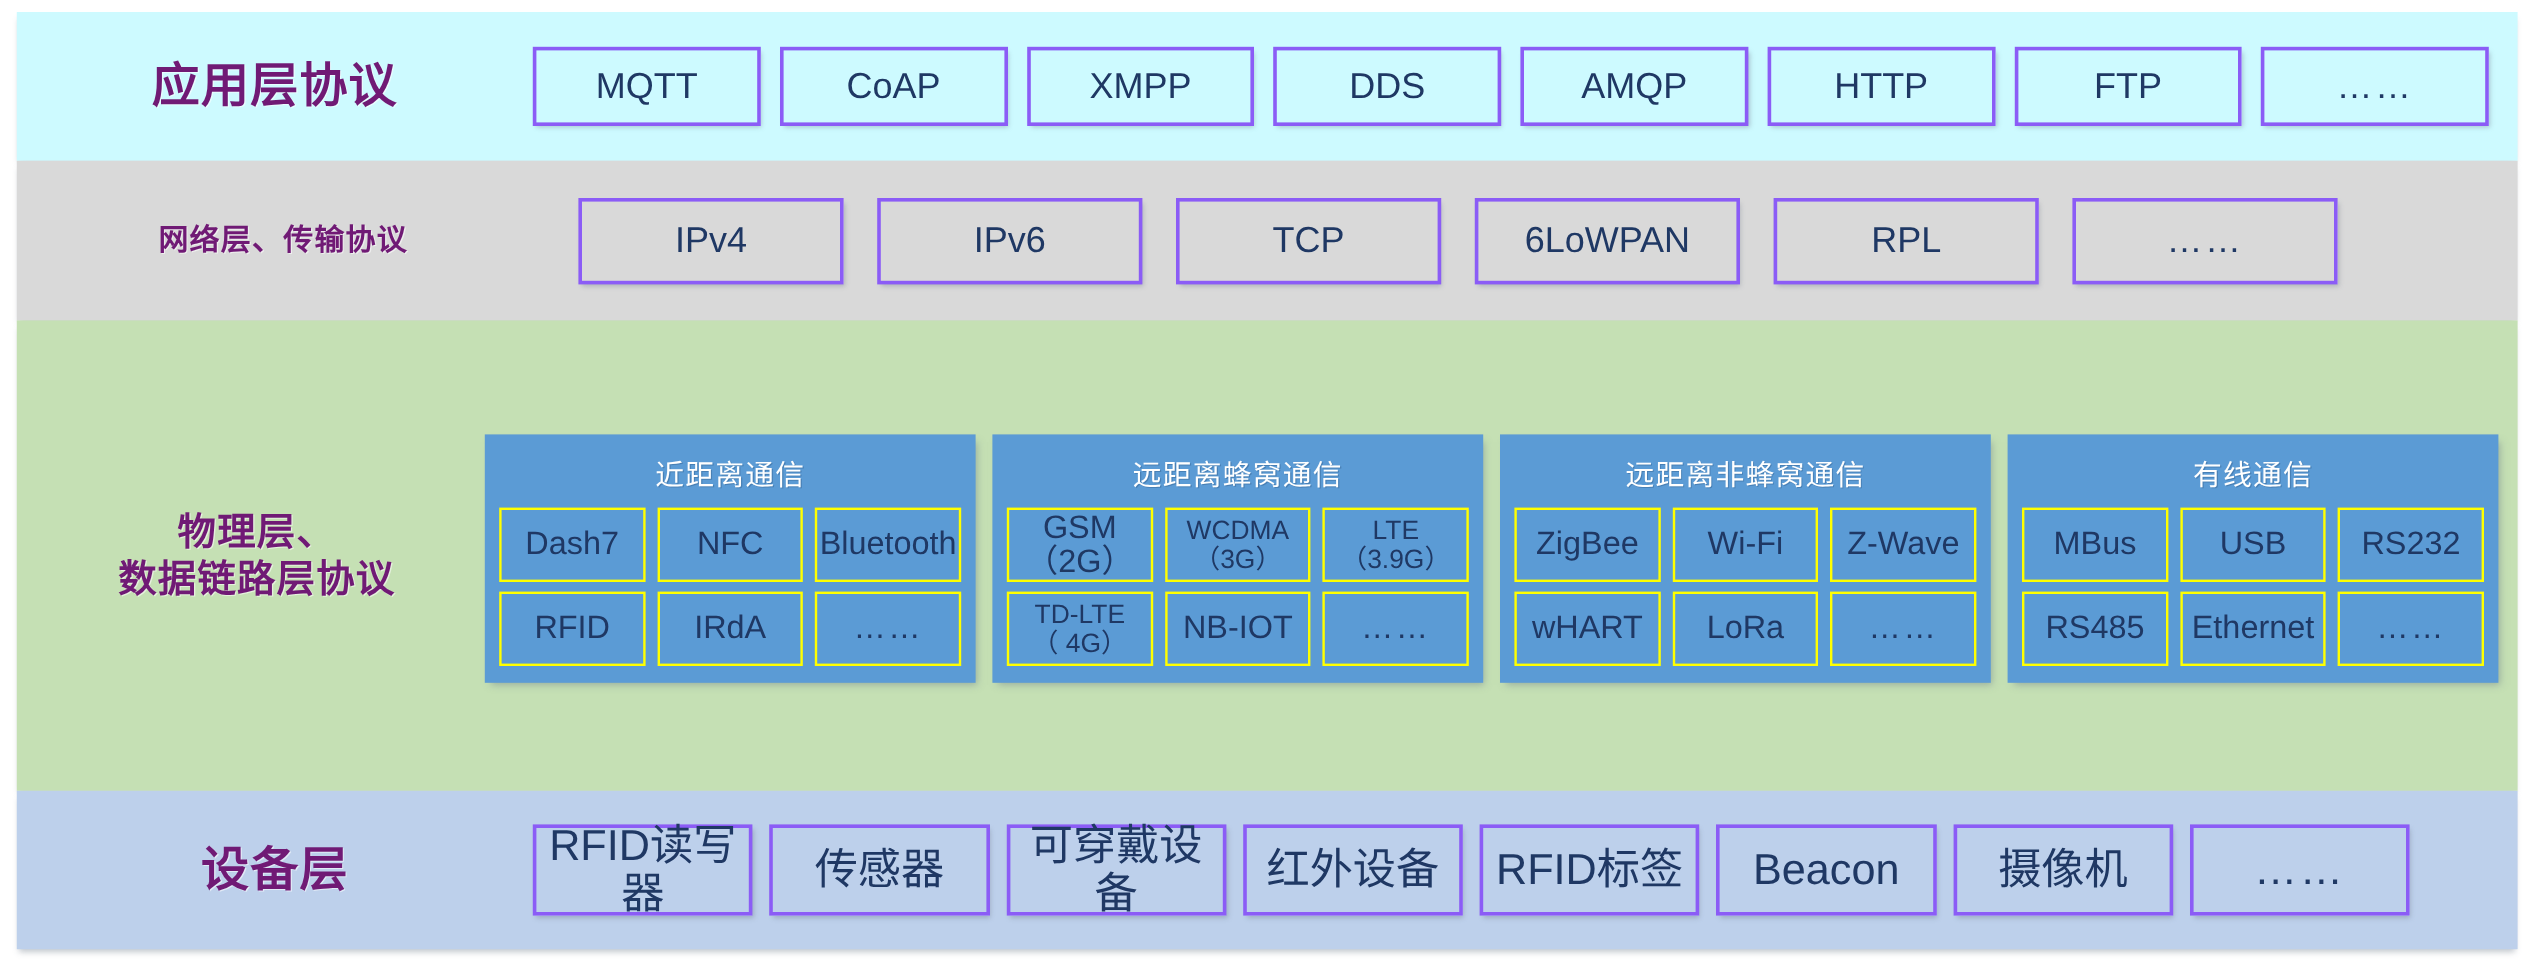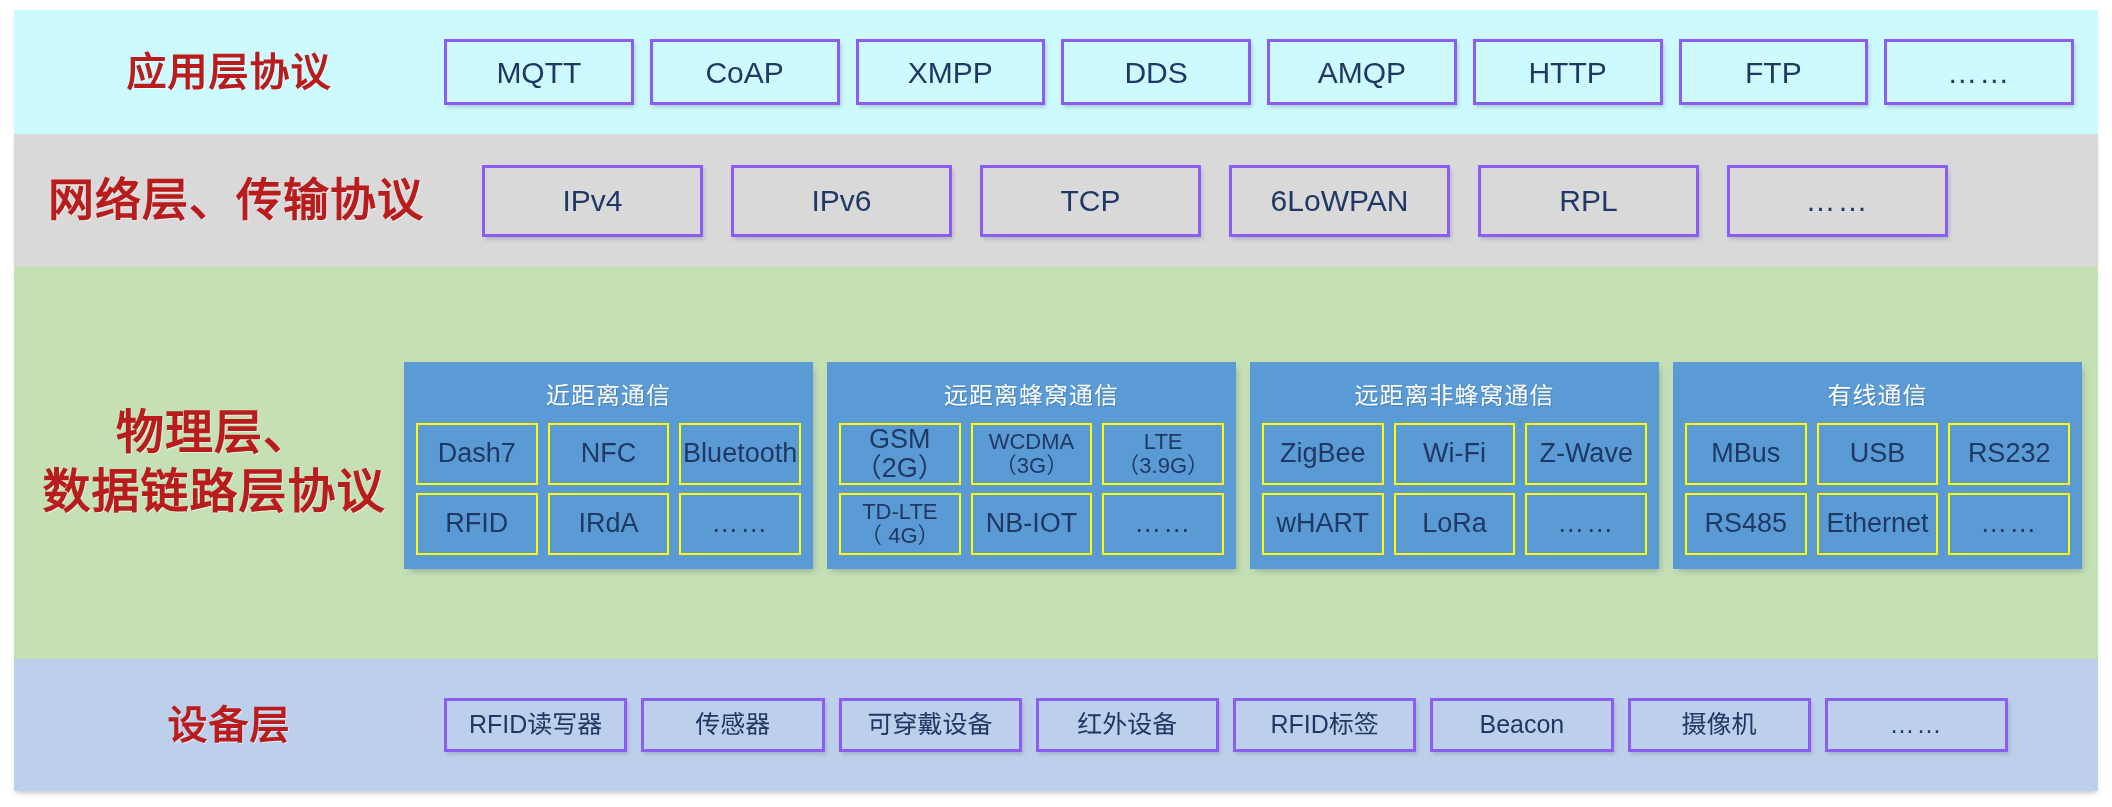--- a/index.html
+++ b/index.html
@@ -45,39 +45,39 @@
     background: #c5e0b4;
   }
   .layer-dev {
     height: 132px;
     background: #bdd0eb;
   }
 
   
   .layer-label {
     flex: 0 0 auto;
-    color: #b91c1c;
+    color: #701a75;
     font-weight: bold;
     text-align: center;
     line-height: 1.22;
     text-shadow: 1px 1px 0 rgba(255,255,255,0.55);
     white-space: pre-line;
     letter-spacing: 1px;
   }
   .layer-app .layer-label {
     width: 430px;
     font-size: 40px;
   }
   .layer-net .layer-label {
     width: 444px;
-    font-size: 46px;
+    font-size: 25px;
   }
   .layer-phy .layer-label {
     width: 380px;
-    font-size: 48px;
+    font-size: 32px;
     margin-left: 10px;
   }
   .layer-dev .layer-label {
     width: 430px;
     font-size: 40px;
   }
 
   
   .chip-row {
     flex: 1 1 auto;
@@ -95,21 +95,21 @@
     display: flex;
     align-items: center;
     justify-content: center;
     text-align: center;
     line-height: 1.1;
     box-shadow: 2px 3px 4px -1px rgba(110,120,135,0.40);
     flex: 1 1 0;
   }
   .layer-app .chip { height: 66px; }
   .layer-net .chip { height: 72px; }
-  .layer-dev .chip { height: 54px; font-size: 25px; }
+  .layer-dev .chip { height: 76px; font-size: 36px; }
 
   .layer-net .chip-row { gap: 28px; padding-right: 150px; padding-left: 24px; }
   .layer-dev .chip-row { gap: 14px; padding-right: 90px; }
 
   .ellipsis-chip { letter-spacing: 2px; }
 
   
   .group-row {
     flex: 1 1 auto;
     display: flex;

